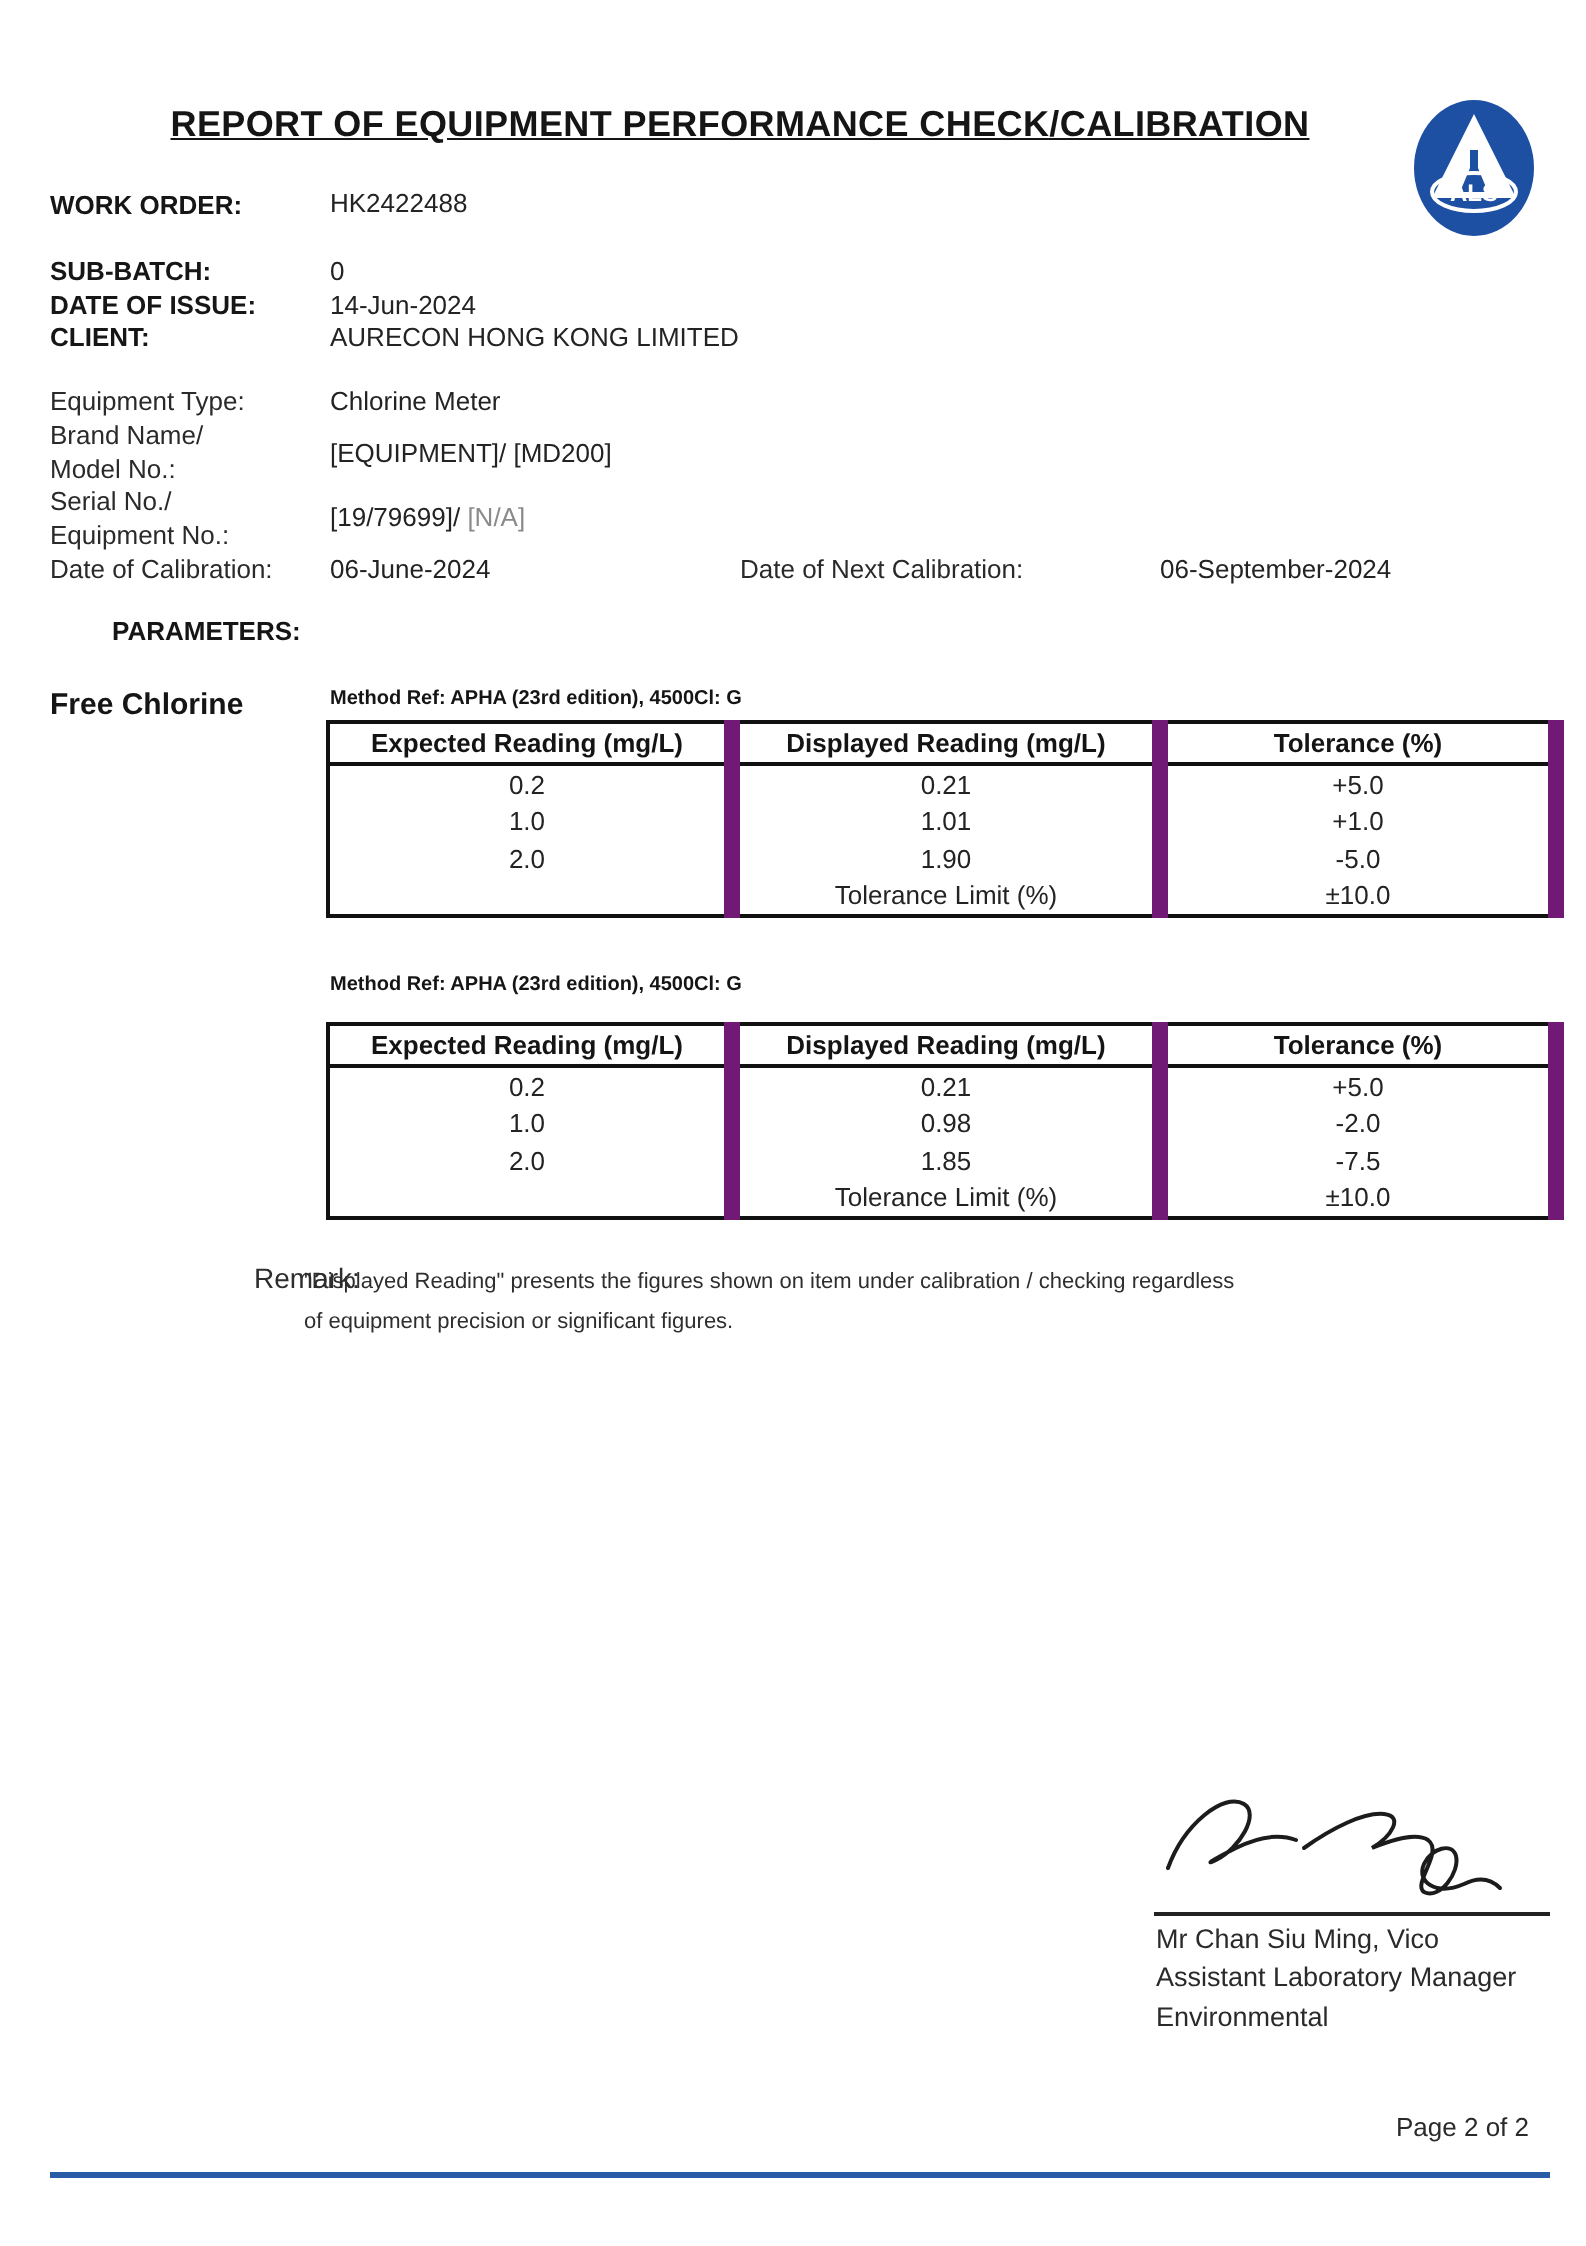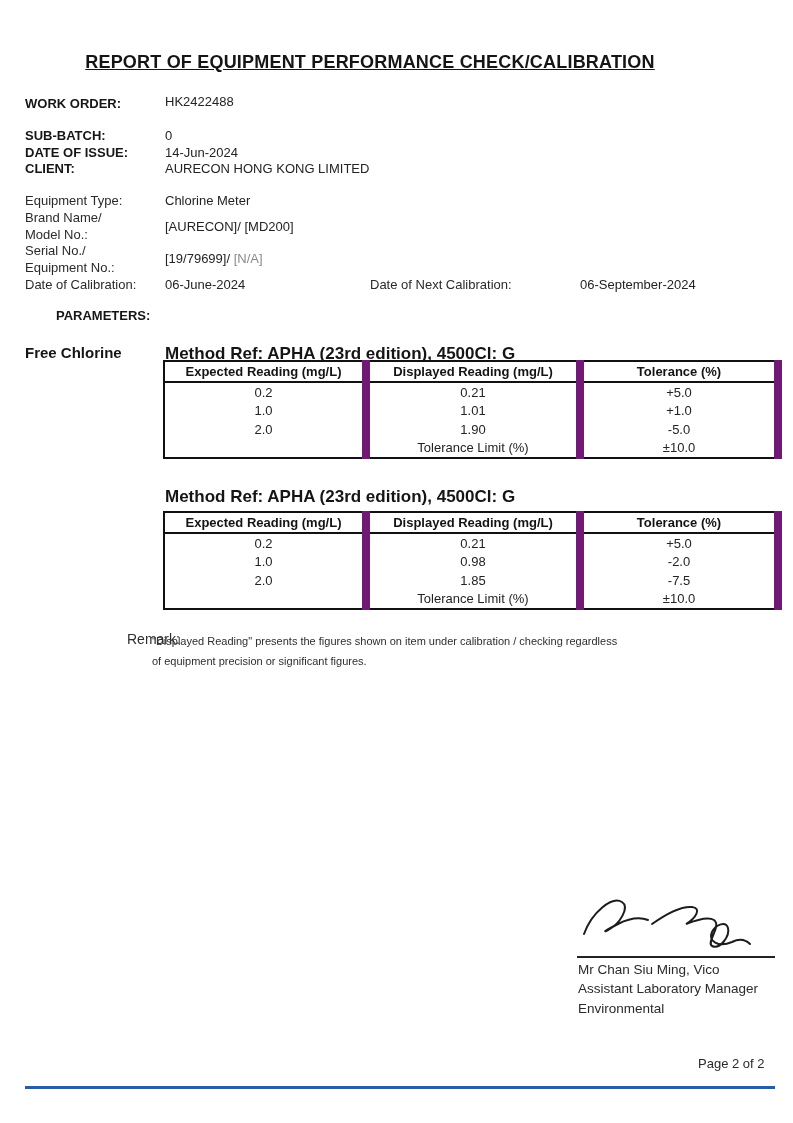--- a/index.html
+++ b/index.html
@@ -28,21 +28,21 @@
   .field-label { font-weight:bold; font-size:13px; color:#161616; }
   .field-value { font-size:13px; color:#232323; }
 
   .eq-label { font-size:13px; color:#2a2a2a; }
   .eq-value { font-size:13px; color:#232323; }
   .muted { color:#8a8a8a; }
 
   .params-heading { font-weight:bold; font-size:13px; color:#151515;margin-left:31px; }
 
   .section-label { font-weight:bold; font-size:15px; color:#151515; line-height:18px; width:135px; }
-  .method-ref { font-weight:bold; font-size:17px; color:#151515; }
+  .method-ref { font-weight:bold; font-size:10px; color:#151515; }
 
   table.cal-table {
     border-collapse:collapse;
     width:614px;
     table-layout:fixed;
     background:#fff;
   }
   table.cal-table th, table.cal-table td {
     border-left:2px solid #111;
     border-right:8px solid #701a75;
@@ -72,41 +72,50 @@
   .page-num { font-size:13px; color:#2a2a2a; }
   .footer-rule { height:3px; }
 </style>
 </head>
 <body>
 
 <div class="page">
 
   <div class="abs doc-title">REPORT OF EQUIPMENT PERFORMANCE CHECK/CALIBRATION</div>
 
+  <div class="abs logo-wrap">
+    <svg width="64" height="72" viewBox="0 0 64 72">
+      <ellipse cx="32" cy="36" rx="30" ry="34" fill="#1d4fa3"></ellipse>
+      <path d="M32 9 L53 51 L11 51 Z" fill="#ffffff"></path>
+      <path d="M30 27 L34 27 L34 36 L39 48 L25 48 L30 36 Z" fill="#1d4fa3"></path>
+      <ellipse cx="32" cy="48" rx="21" ry="9.5" fill="none" stroke="#ffffff" stroke-width="2"></ellipse>
+      <text x="32" y="52.5" text-anchor="middle" font-family="Liberation Sans, sans-serif" font-size="12" font-weight="bold" fill="#ffffff">ALS</text>
+    </svg>
+  </div>
 
   <div class="abs" style="top:94px; left:25px;">
     <span class="field-label">WORK ORDER:</span>
   </div>
   <div class="abs field-value" style="top:94px; left:165px;">HK2422488</div>
 
   <div class="abs field-label" style="top:128px; left:25px;">SUB-BATCH:</div>
   <div class="abs field-value" style="top:128px; left:165px;">0</div>
 
   <div class="abs field-label" style="top:145px; left:25px;">DATE OF ISSUE:</div>
   <div class="abs field-value" style="top:145px; left:165px;">14-Jun-2024</div>
 
   <div class="abs field-label" style="top:161px; left:25px;">CLIENT:</div>
   <div class="abs field-value" style="top:161px; left:165px;">AURECON HONG KONG LIMITED</div>
 
   <div class="abs eq-label" style="top:193px; left:25px;">Equipment Type:</div>
   <div class="abs eq-value" style="top:193px; left:165px;">Chlorine Meter</div>
 
   <div class="abs eq-label" style="top:210px; left:25px;">Brand Name/</div>
   <div class="abs eq-label" style="top:227px; left:25px;">Model No.:</div>
-  <div class="abs eq-value" style="top:219px; left:165px;">[AURECON]/ [MD200]</div>
+  <div class="abs eq-value" style="top:219px; left:165px;">[EQUIPMENT]/ [MD200]</div>
 
   <div class="abs eq-label" style="top:243px; left:25px;">Serial No./</div>
   <div class="abs eq-label" style="top:260px; left:25px;">Equipment No.:</div>
   <div class="abs eq-value" style="top:251px; left:165px;"><span>[19/79699]/</span> <span class="muted">[N/A]</span></div>
 
   <div class="abs eq-label" style="top:277px; left:25px;">Date of Calibration:</div>
   <div class="abs eq-value" style="top:277px; left:165px;">06-June-2024</div>
   <div class="abs eq-label" style="top:277px; left:370px;">Date of Next Calibration:</div>
   <div class="abs eq-value" style="top:277px; left:580px;">06-September-2024</div>
 

